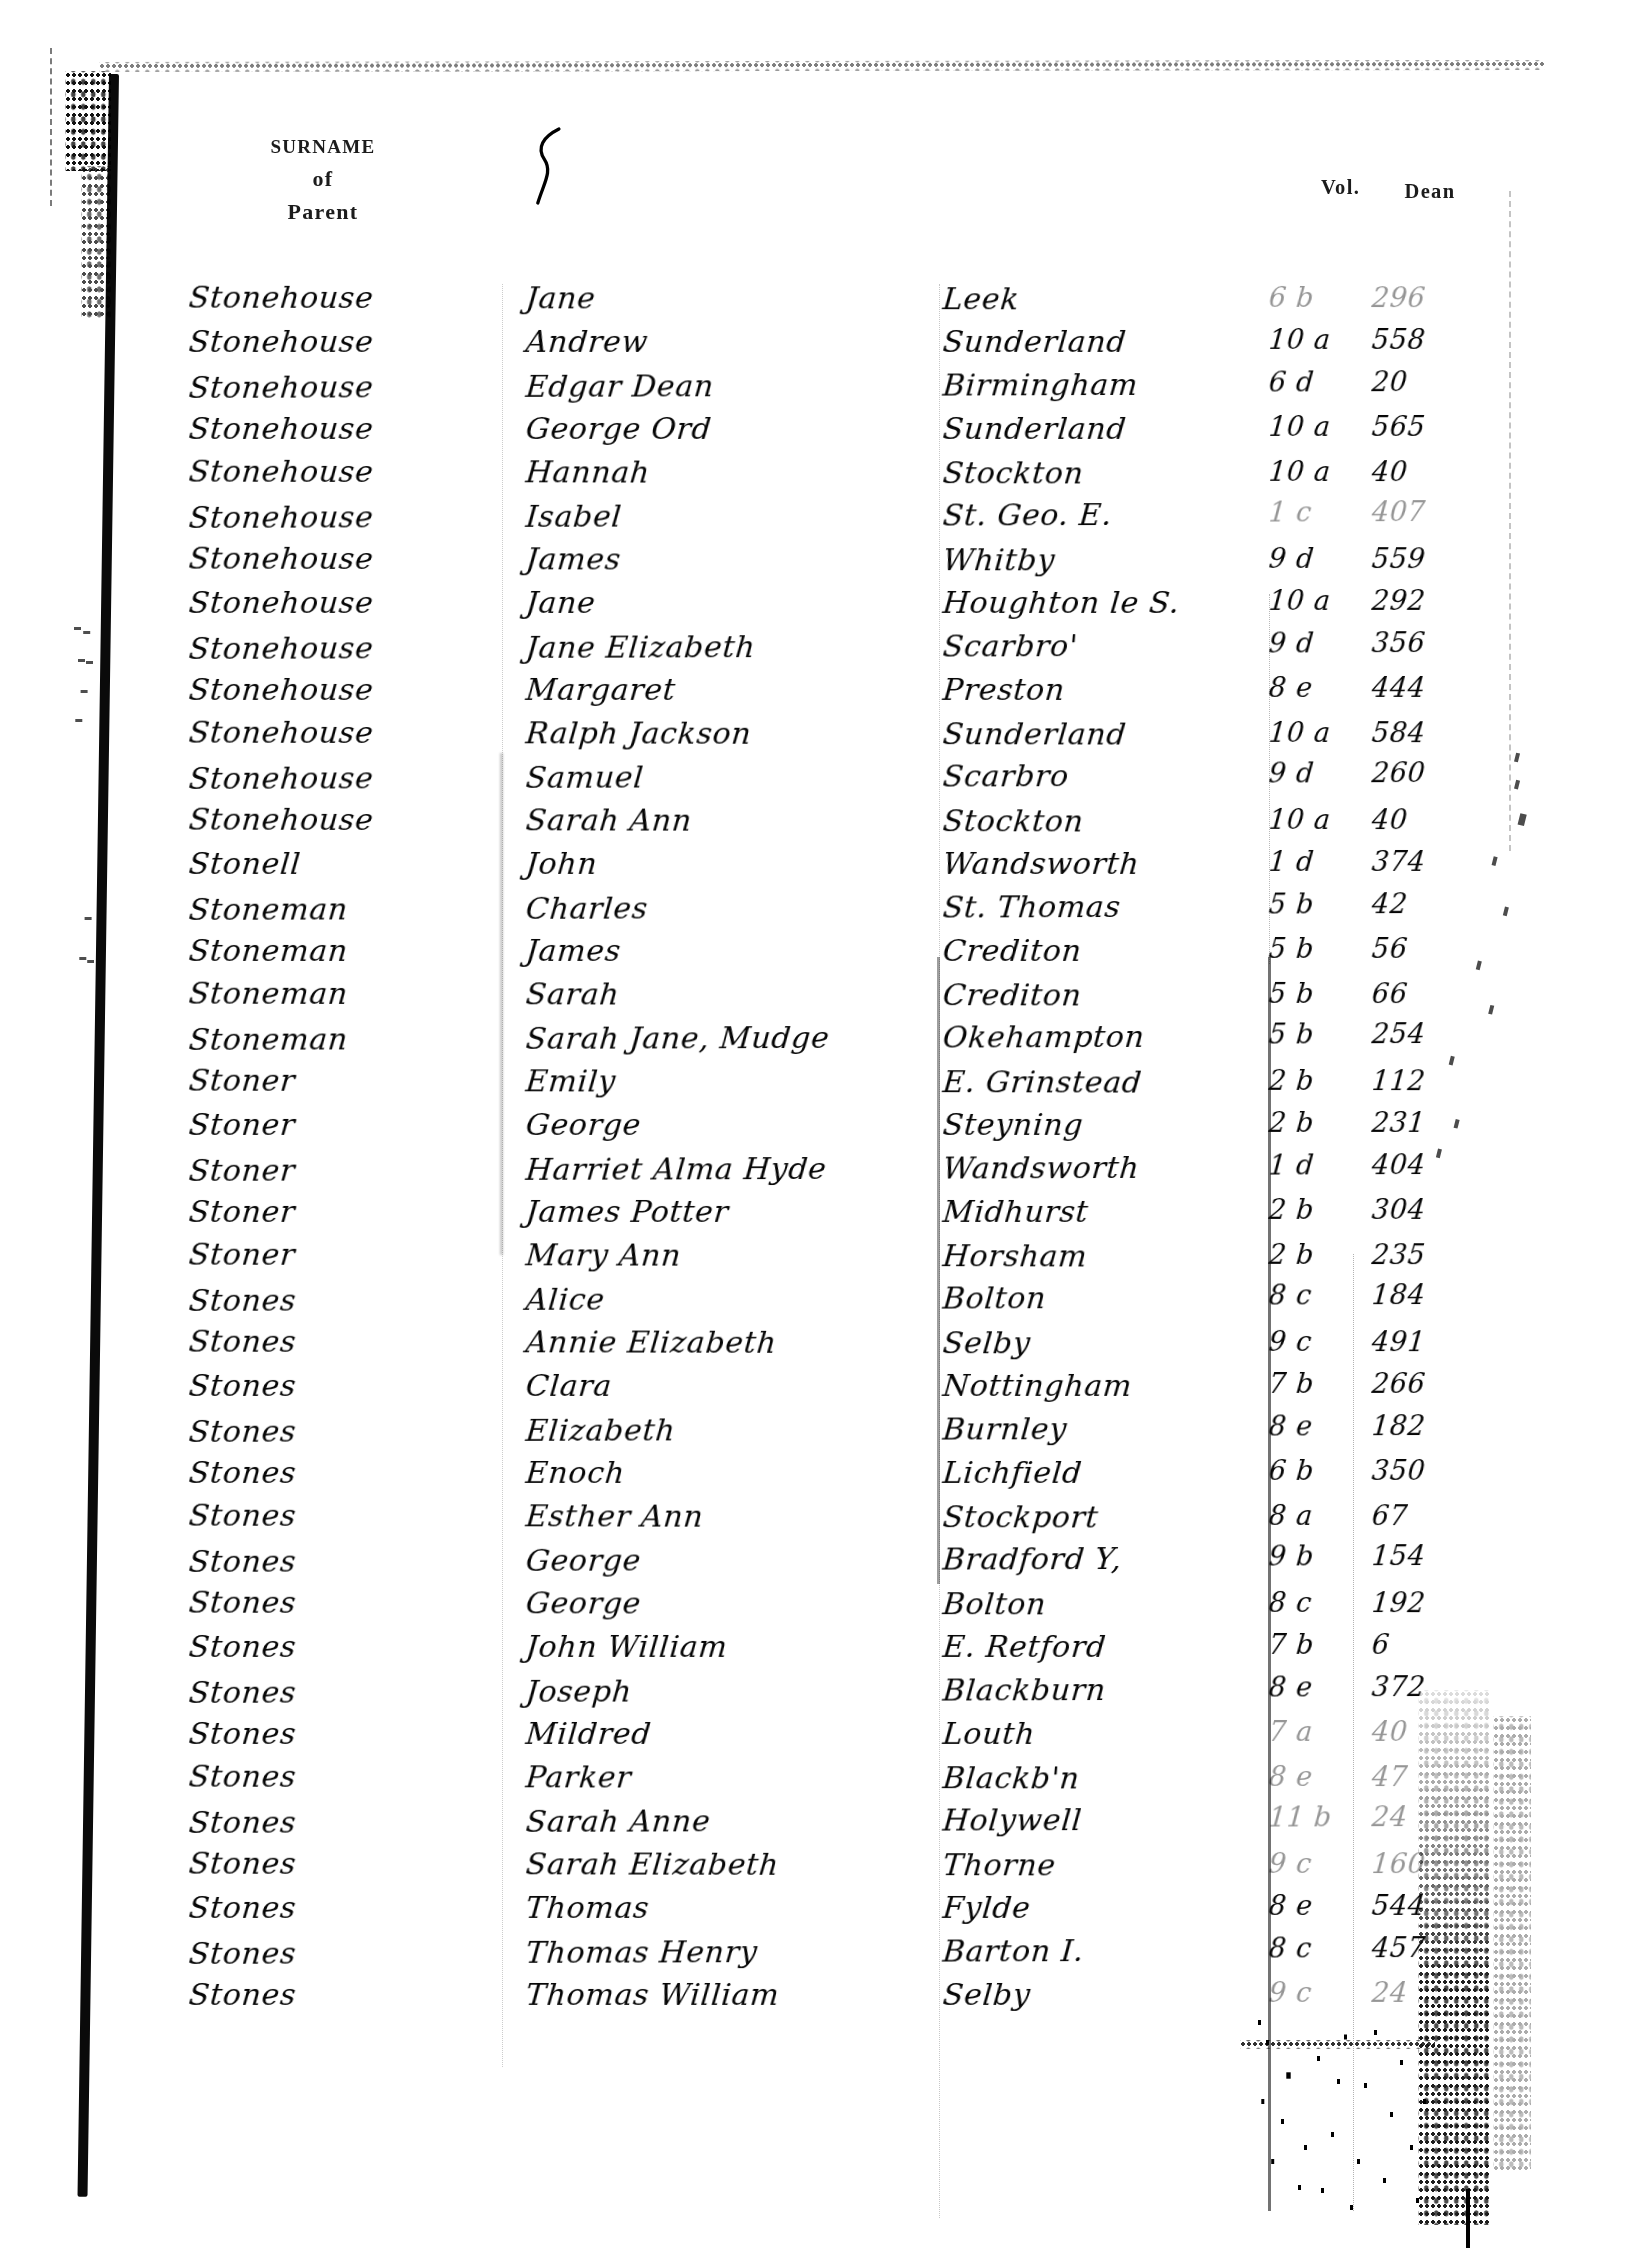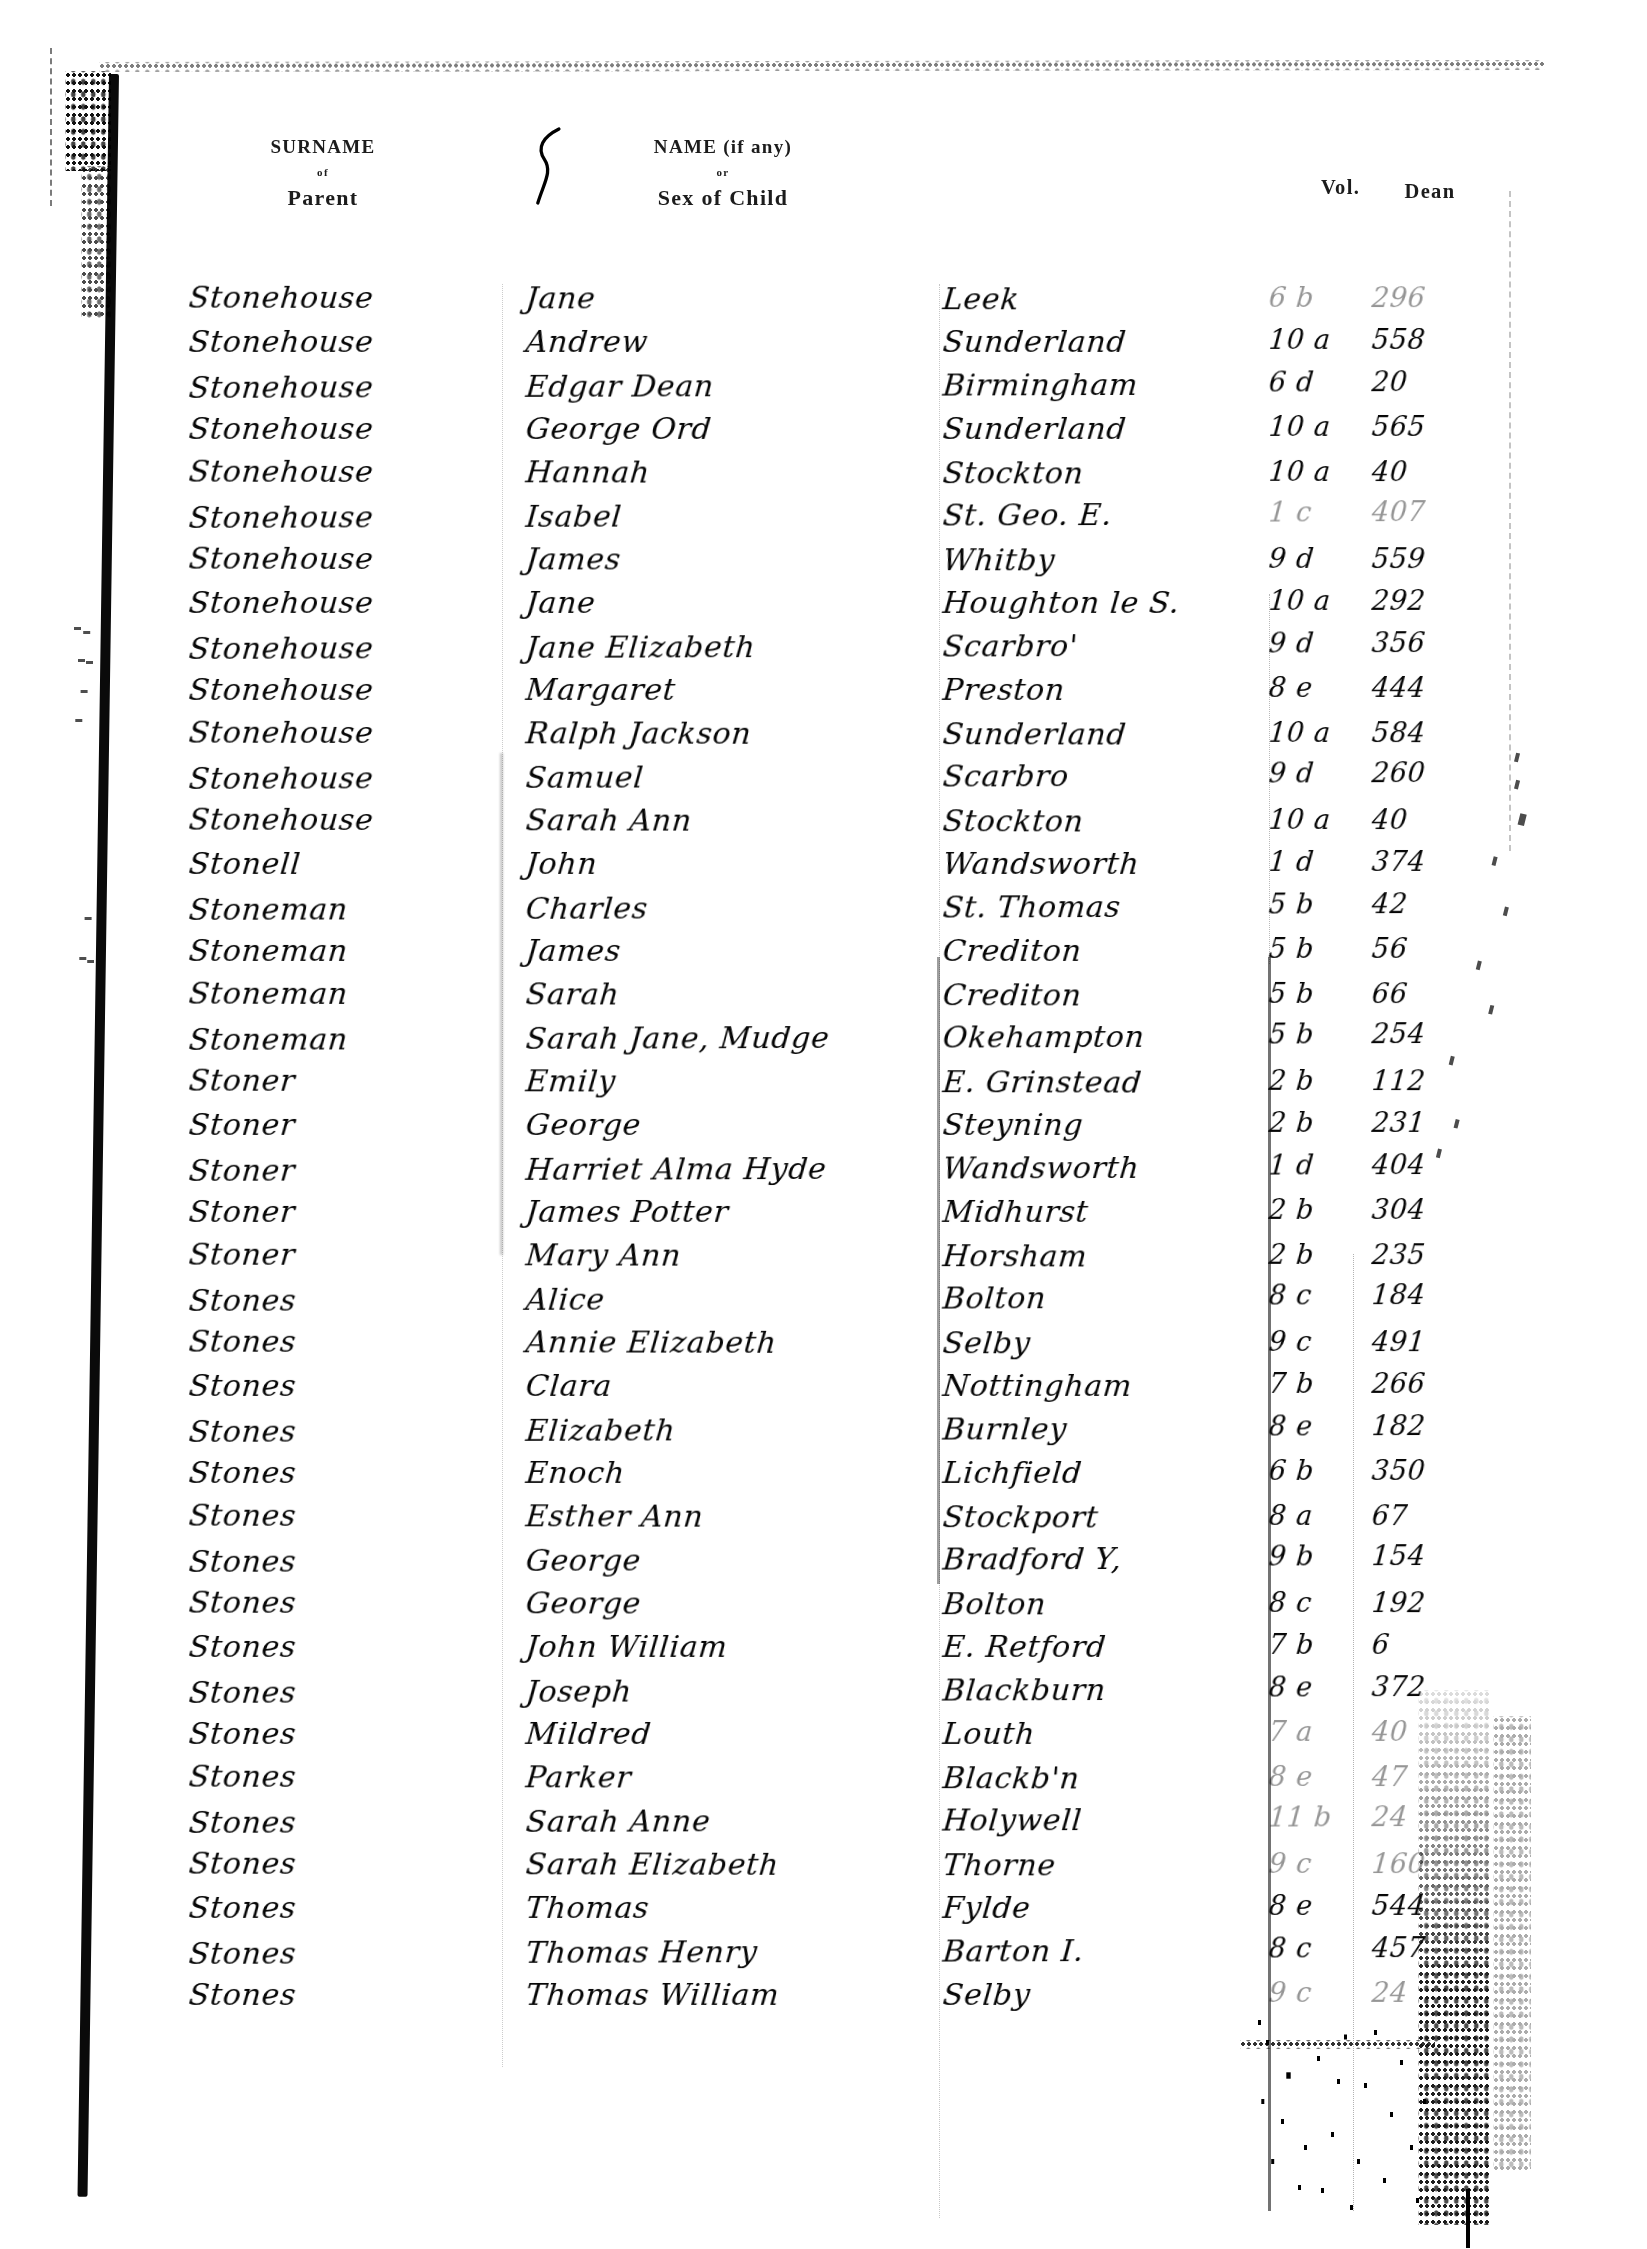--- a/index.html
+++ b/index.html
@@ -9,21 +9,21 @@
   
   .header-label{position:absolute;text-align:center;color:#1c1c1c;font-weight:700;
                 letter-spacing:1.3px;filter:blur(0.3px);}
   .hl{display:block;}
   .h-surname{left:224px;top:136px;width:198px;}
   .h-name{left:614px;top:136px;width:218px;}
   .h-district{left:984px;top:148px;width:238px;}
   .h-vol{left:1302px;top:176px;width:77px;font-size:20.5px;}
   .h-page{left:1385px;top:180px;width:90px;font-size:20.5px;}
   .fs-big{font-size:19px;}
-  .fs-mid{font-size:11px;margin-top:8px;}
+  .fs-mid{font-size:22px;margin-top:8px;}
   .fs-small{font-size:22px;margin-top:6.6px;}
   .h-district .fs-small{margin-top:21px;letter-spacing:2px;}
 
   
   .rows{position:absolute;left:0;top:0;width:100%;height:100%;}
   .row{position:absolute;left:0;width:100%;height:42px;}
   .row:nth-child(odd){transform:rotate(.12deg);}
   .row:nth-child(3n){transform:rotate(-.18deg);}
   .cell{position:absolute;white-space:nowrap;font-family:"DejaVu Serif",serif;font-style:italic;
         font-size:30px;color:#060606;transform:skewX(-5deg);filter:blur(0.3px);letter-spacing:0.7px;}
@@ -105,25 +105,20 @@
 
   <svg class="flourish-svg" width="66" height="86" viewBox="0 0 100 130">
     <path d="M62 6 C38 18, 28 34, 40 52 C52 70, 40 86, 30 118" stroke="#000" stroke-width="5" fill="none" stroke-linecap="round"></path>
   </svg>
 
   <div class="header-label h-surname">
     <span class="hl fs-big">SURNAME</span>
     <span class="hl fs-mid">of</span>
     <span class="hl fs-small">Parent</span>
   </div>
-  <div class="header-label h-name">
-    <span class="hl fs-big">NAME (if any)</span>
-    <span class="hl fs-mid">or</span>
-    <span class="hl fs-small">Sex of Child</span>
-  </div>
   <div class="header-label h-vol">Vol.</div>
   <div class="header-label h-page">Dean</div>
 
   <div class="rows">
       <div class="row faint-vp" style="top: 281px;">
       <span class="cell surname">Stonehouse</span>
       <span class="cell name">Jane</span>
       <span class="cell district">Leek</span>
       <span class="cell vol">6 b</span>
       <span class="cell page-no">296</span>

